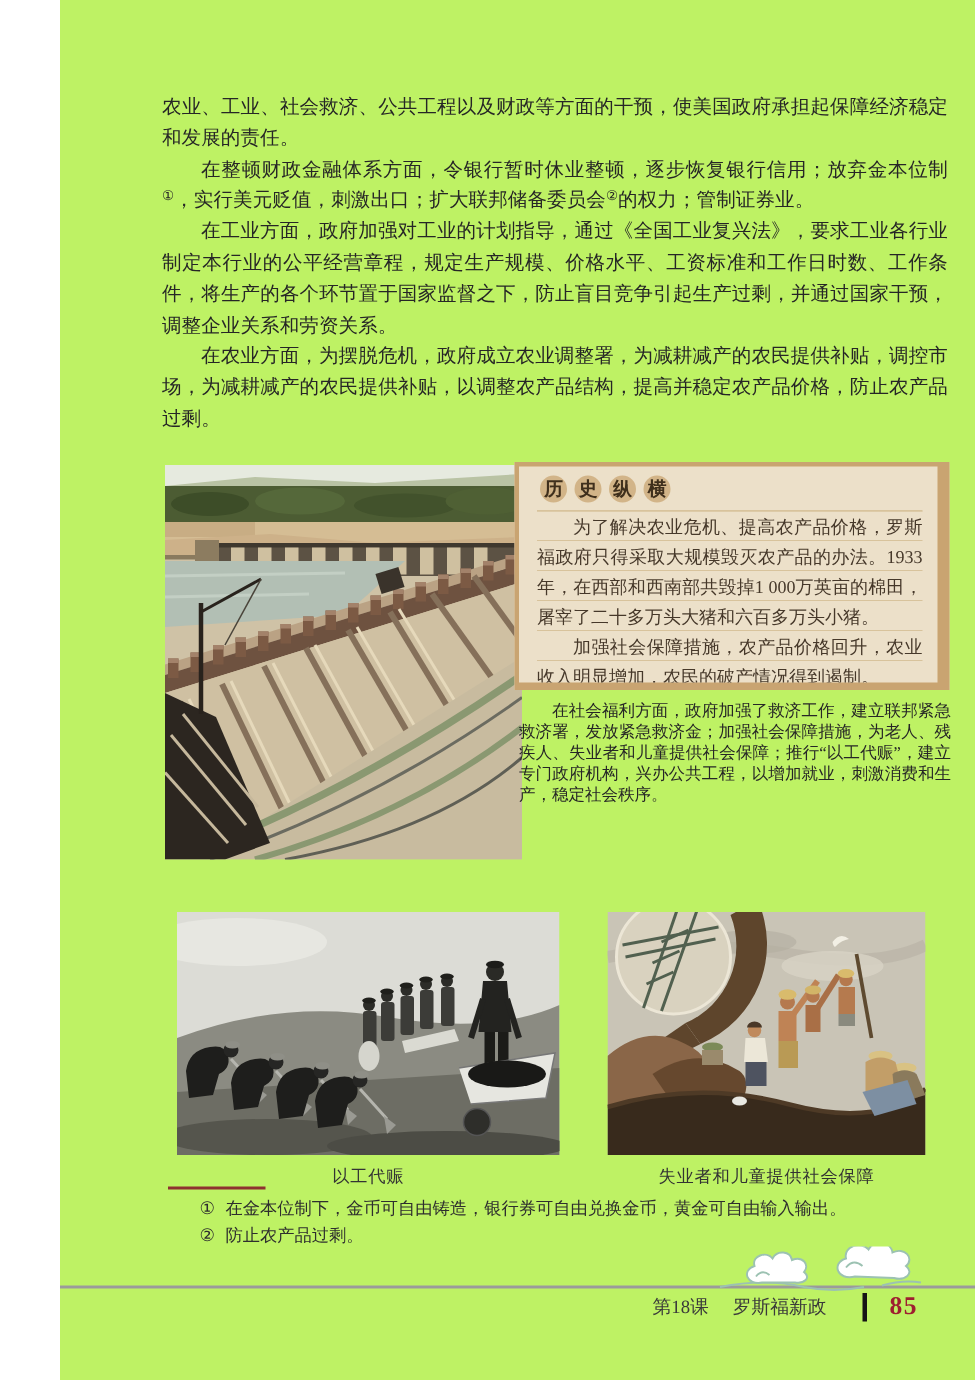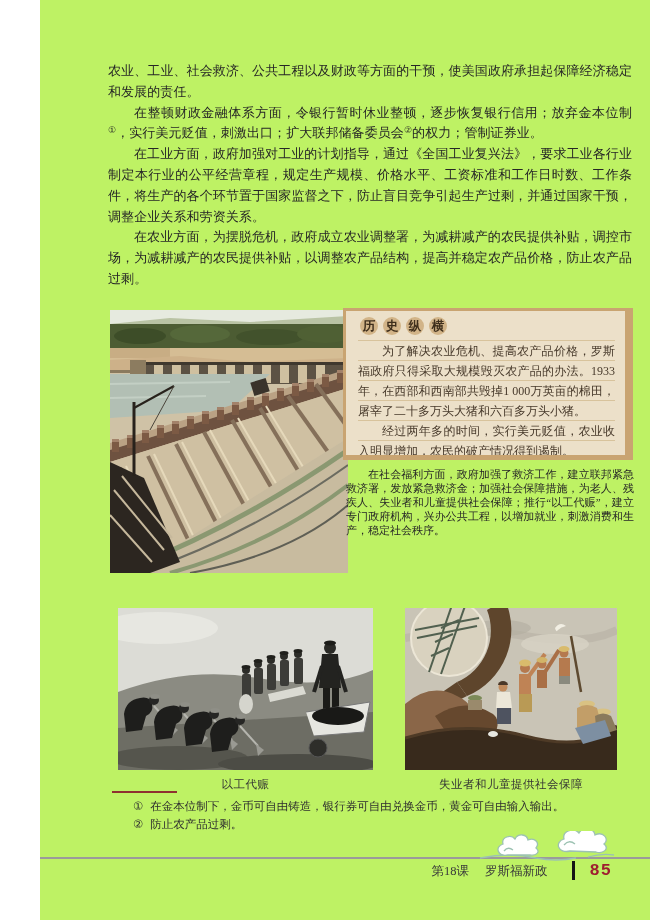--- a/index.html
+++ b/index.html
@@ -39,25 +39,25 @@
   .welfare-text p{margin:0;text-indent:2em;}
 
   
   .footnote-rule{position:absolute;left:72px;top:791px;width:65px;height:2px;background:#8e3130;}
   .footnotes{position:absolute;left:93px;top:797px;width:500px;font-size:11.5px;line-height:18px;color:#2e2e2e;}
   .footnotes .fn{display:flex;gap:7px;}
 
   
   .footer-line{position:absolute;left:0;top:857px;width:650px;height:2px;background:#9b9b9b;}
   .cloud{position:absolute;left:438px;top:831px;}
-  .footer-text{position:absolute;top:861px;right:78px;display:flex;align-items:flex-end;
+  .footer-text{position:absolute;top:861px;right:78px;display:flex;align-items:center;
             font-size:12.5px;color:#3a3a3a;}
   .footer-text .lesson{margin-right:16px;}
   .footer-text .bar{width:3px;height:19px;background:#151515;margin:0 15px 0 24px;}
-  .footer-text .pagenum{font-family:Liberation Mono, monospace;
+  .footer-text .pagenum{font-family:Liberation Serif, serif;
             font-size:17px;font-weight:bold;color:#9e1f30;letter-spacing:1px;}
 </style>
 </head>
 <body>
 
 <div class="page">
 
   <div class="main-text">
     <p class="no-indent">农业、工业、社会救济、公共工程以及财政等方面的干预，使美国政府承担起保障经济稳定和发展的责任。</p>
     <p><span>在整顿财政金融体系方面，令银行暂时休业整顿，逐步恢复银行信用；放弃金本位制</span><sup class="note">①</sup><span>，实行美元贬值，刺激出口；扩大联邦储备委员会</span><sup class="note">②</sup><span>的权力；管制证券业。</span></p>
@@ -161,21 +161,21 @@
 
   <aside class="hist-box">
     <div class="hist-title">
       <span class="circ">历</span>
       <span class="circ">史</span>
       <span class="circ">纵</span>
       <span class="circ">横</span>
     </div>
     <div class="hist-body">
       <p>为了解决农业危机、提高农产品价格，罗斯福政府只得采取大规模毁灭农产品的办法。1933年，在西部和西南部共毁掉1 000万英亩的棉田，屠宰了二十多万头大猪和六百多万头小猪。</p>
-      <p>经过两年多的时间，实行美元贬值，农业收入明显增加，农民的破产情况得到遏制。</p>
+      <p>加强社会保障措施，农产品价格回升，农业收入明显增加，农民的破产情况得到遏制。</p>
     </div>
   </aside>
 
   <div class="welfare-text">
     <p>在社会福利方面，政府加强了救济工作，建立联邦紧急救济署，发放紧急救济金；加强社会保障措施，为老人、残疾人、失业者和儿童提供社会保障；推行“以工代赈”，建立专门政府机构，兴办公共工程，以增加就业，刺激消费和生产，稳定社会秩序。</p>
   </div>
 
   <figure class="fig" id="work-fig" style="margin:0;">
     <svg width="255" height="162" viewBox="0 0 255 162">
       <rect width="255" height="162" fill="#dcdcd6"></rect>

